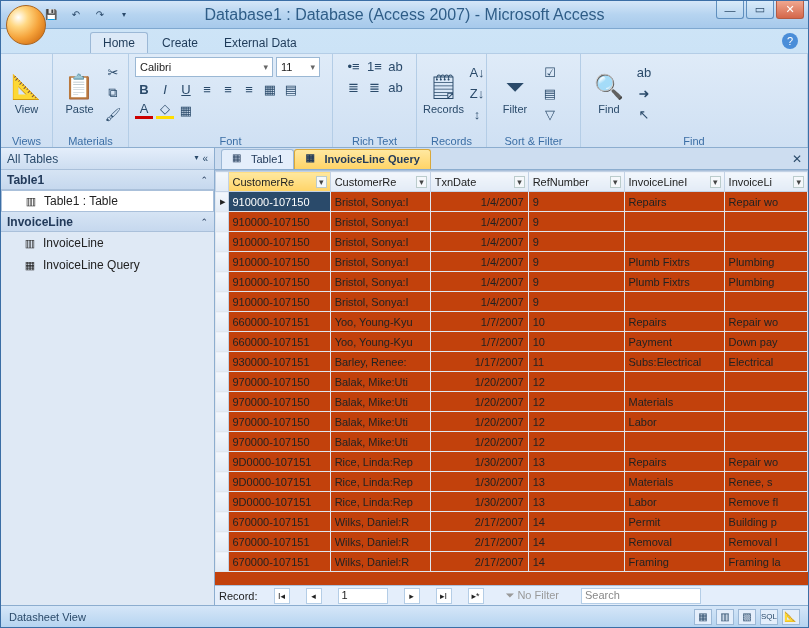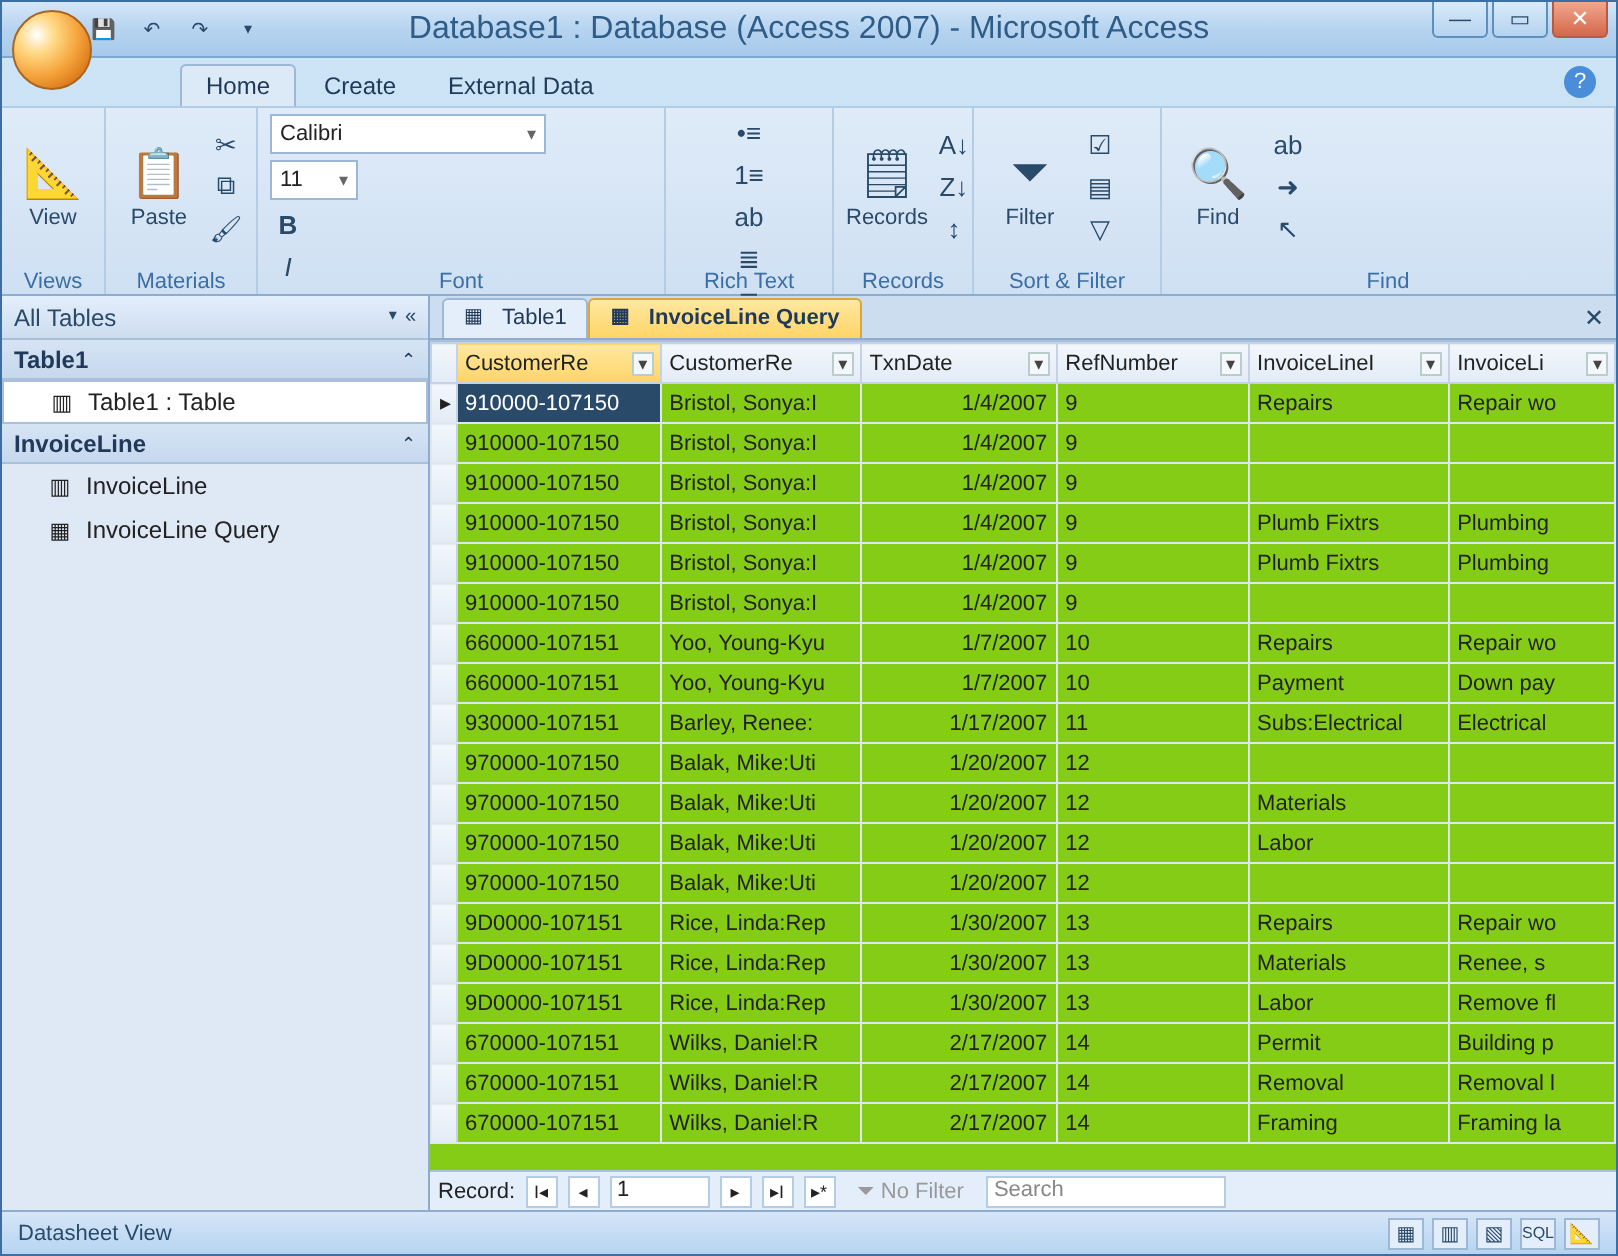--- a/index.html
+++ b/index.html
@@ -27,21 +27,21 @@
   
   .ribbon { height: 95px; background: linear-gradient(to bottom, #dfebf8, #cfe0f3); border-top: 1px solid #b4cde6; border-bottom: 1px solid #8cadcf; display: flex; }
   .rgroup { border-right: 1px solid #b4cde6; display: flex; flex-direction: column; justify-content: space-between; padding: 3px 6px 0; }
   .rgroup-body { display: flex; align-items: center; gap: 4px; height: 72px; }
   .rgroup-label { text-align: center; font-size: 11px; color: #3b6ea5; padding-bottom: 0; }
   .rbtn-big { display: flex; flex-direction: column; align-items: center; font-size: 11px; color: #2a4a6a; width: 44px; }
   .rbtn-big .ric { font-size: 24px; height: 32px; display: flex; align-items: center; }
   .ric-sm { width: 18px; height: 18px; display: inline-flex; align-items: center; justify-content: center; font-size: 13px; color: #2a4a6a; }
   .font-combo { height: 20px; border: 1px solid #9bb8d4; background: #fff; font-size: 11px; padding: 0 4px; display: inline-flex; align-items: center; justify-content: space-between; color: #222; }
   .font-combo .dd { color: #666; font-size: 9px; margin-left: 3px; }
-  .row { display: flex; gap: 3px; align-items: flex-start; flex-direction: column; }
+  .row { display: flex; gap: 3px; align-items: flex-end; }
   .col { display: flex; flex-direction: column; gap: 3px; }
 
   
   .workarea { flex: 1; display: flex; background: #e9f0f8; min-height: 0; }
 
   
   .navpane { width: 214px; background: #dfe9f5; border-right: 1px solid #8cadcf; display: flex; flex-direction: column; font-size: 12px; }
   .nav-header { height: 22px; background: linear-gradient(to bottom,#e4eefb,#cdddf0); border-bottom: 1px solid #aac0da; display: flex; align-items: center; justify-content: space-between; padding: 0 6px; color: #2a4a6a; }
   .nav-group-h { height: 20px; background: linear-gradient(to bottom,#d6e4f4,#c6d8ee); border-bottom: 1px solid #aac0da; display: flex; align-items: center; justify-content: space-between; padding: 0 6px; color: #223a5a; font-weight: normal; }
   .nav-item { height: 22px; display: flex; align-items: center; padding-left: 22px; gap: 6px; color: #222; }
@@ -50,32 +50,32 @@
 
   
   .docarea { flex: 1; display: flex; flex-direction: column; min-width: 0; }
   .doctabs { height: 22px; background: #cdddf0; border-bottom: 1px solid #8cadcf; display: flex; align-items: center; padding-left: 6px; font-size: 11px; position: relative; }
   .doctab { height: 20px; padding: 0 10px; display: inline-flex; align-items: center; gap: 5px; border: 1px solid #9cb8d6; border-bottom: none; border-radius: 3px 3px 0 0; background: #e4eefb; color: #223a5a; }
   .doctab.active { background: linear-gradient(to bottom,#ffe8a0,#ffd467); border-color: #d9a83a; font-weight: bold; }
   .doctab .tic { width: 14px; height: 14px; font-size: 10px; }
   .doctabs .x { position: absolute; right: 6px; color: #2a4a6a; font-size: 12px; }
 
   
-  .sheet { flex: 1; overflow: hidden; background: #84cc16; border-top: 1px solid #aac0da; }
+  .sheet { flex: 1; overflow: hidden; background: #c2410c; border-top: 1px solid #aac0da; }
   .sheet table { border-collapse: collapse; font-size: 11px; color: #222; width: 100%; table-layout: fixed; }
   .sheet th { background: linear-gradient(to bottom,#f3f7fc,#e2ebf6); border: 1px solid #c3d2e5; height: 20px; font-weight: normal; padding: 0 4px; text-align: left; position: relative; white-space: nowrap; overflow: hidden; }
   .sheet th .dd { position: absolute; right: 3px; top: 4px; font-size: 9px; color: #444; border:1px solid #bcc; padding:0 2px; background:#f5f8fb;}
   .sheet td { border: 1px solid #e0e6ee; height: 20px; padding: 0 4px; white-space: nowrap; overflow: hidden; }
   .sheet tr td:first-child { width: 10px; background: linear-gradient(to bottom,#f3f7fc,#e2ebf6); border-right: 1px solid #c3d2e5; }
   .sheet td.r { text-align: right; }
   .sel-cell { background: #2a4a6a; color: #fff; }
   th.active-col { background: linear-gradient(to bottom,#ffe8a0,#ffd467); }
 
   
-  .recnav { height: 20px; background: #e4eefb; border-top: 1px solid #aac0da; display: flex; align-items: center; font-size: 11px; color: #222; padding: 0 4px; gap: 5px; }
+  .recnav { height: 20px; background: #e4eefb; border-top: 1px solid #aac0da; display: flex; align-items: center; font-size: 11px; color: #222; padding: 0 4px; gap: 16px; }
   .recnav .btn { width: 16px; height: 16px; border: 1px solid #b4cde6; background: #fff; display: inline-flex; align-items: center; justify-content: center; font-size: 9px; }
   .recnav .cur { width: 50px; height: 16px; border: 1px solid #b4cde6; background: #fff; padding: 0 3px; }
   .recnav .search { flex: 0 0 120px; height: 16px; border: 1px solid #b4cde6; background: #fff; padding: 0 3px; color: #888; }
   .recnav .nofilter { color: #999; padding: 0 6px; }
 
   
   .statusbar { height: 22px; background: linear-gradient(to bottom,#d5e6f8,#b6d4f0); border-top: 1px solid #8cadcf; display: flex; align-items: center; justify-content: space-between; font-size: 11px; color: #2a4a6a; padding: 0 8px; }
   .statusbar .rbtns { display: flex; gap: 4px; }
   .statusbar .rbtns span { width: 18px; height: 16px; border: 1px solid #9cb8d6; display: inline-flex; align-items: center; justify-content: center; font-size: 10px; background: #e4eefb; }
 </style>

